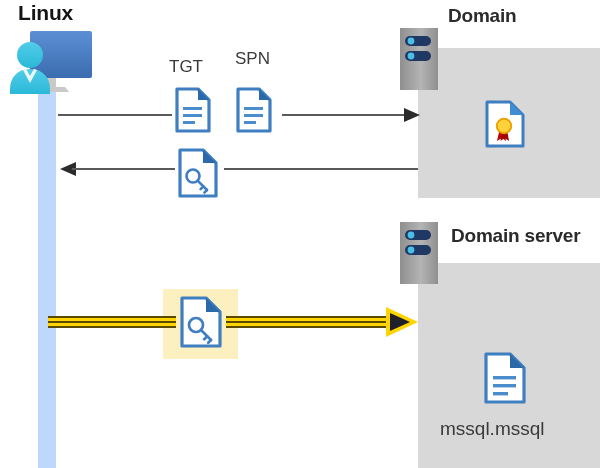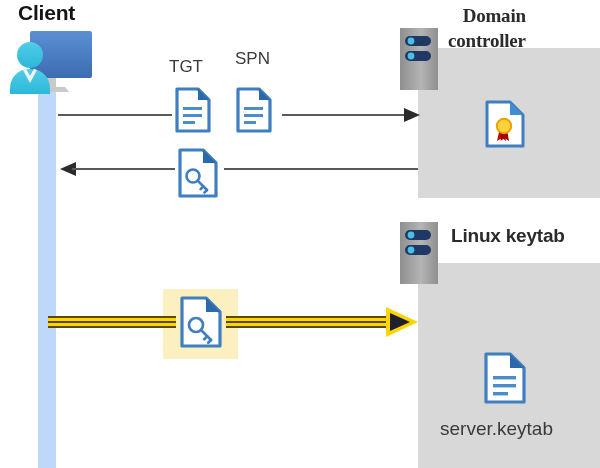--- a/index.html
+++ b/index.html
@@ -32,22 +32,21 @@
   }
   .client-title {
     left: 18px; top: 1px;
     font-size: 21px;
     color: #141414;
   }
   .dc-title {
     left: 448px; top: 3px;
     font-size: 19px;
     line-height: 25px;
-    text-align: right;
-    font-family: Liberation Serif, serif;
+    text-align: left;
   }
   .linux-title {
     left: 451px; top: 225px;
     font-size: 19px;
   }
   .keytab-label {
     left: 440px; top: 418px;
     font-size: 19px;
     color: #3a3a3a;
   }
@@ -87,28 +86,27 @@
 <body>
 
 <div id="canvas">
 
   <div class="abs panel" style="left:418px; top:48px; width:182px; height:150px;"></div>
 
   <div class="abs panel" style="left:418px; top:263px; width:182px; height:205px;"></div>
 
   <div class="abs lifeline"></div>
 
-  <div class="abs title client-title">Client</div>
+  <div class="abs title client-title">Linux</div>
 
   <div class="abs title dc-title">
     <div>Domain</div>
-    <div>controller</div>
-  </div>
-
-  <div class="abs title linux-title">Linux keytab</div>
+  </div>
+
+  <div class="abs title linux-title">Domain server</div>
 
   <div class="abs" style="left:6px; top:26px; width:92px; height:72px;">
     <svg width="92" height="72" viewBox="0 0 92 72">
       <defs>
         <linearGradient id="monGrad" x1="0" y1="0" x2="0" y2="1">
           <stop offset="0%" stop-color="#5b8fd4"></stop>
           <stop offset="100%" stop-color="#3c6cb0"></stop>
         </linearGradient>
         <linearGradient id="personGrad" x1="0" y1="0" x2="0" y2="1">
           <stop offset="0%" stop-color="#51cde8"></stop>
@@ -271,15 +269,15 @@
       <path d="M2 2 h24 l14 14 v34 h-38 z" fill="#ffffff" stroke="#3f7fc1" stroke-width="3.2" stroke-linejoin="round"></path>
       <path d="M26 2 l14 14 h-14 z" fill="#2c69a8"></path>
       <g fill="#4a8ccc">
         <rect x="9" y="24" width="23" height="3.4"></rect>
         <rect x="9" y="32" width="23" height="3.4"></rect>
         <rect x="9" y="40" width="15" height="3.4"></rect>
       </g>
     </svg>
   </div>
 
-  <div class="abs keytab-label">server.keytab</div>
+  <div class="abs keytab-label">mssql.mssql</div>
 
 </div>
 
 </body></html>

